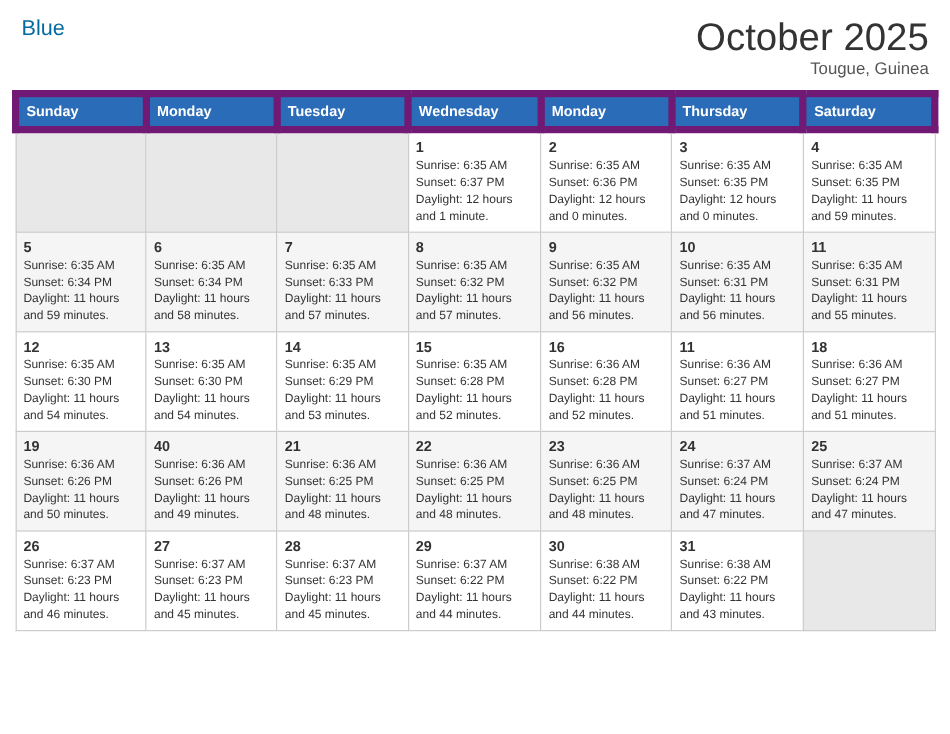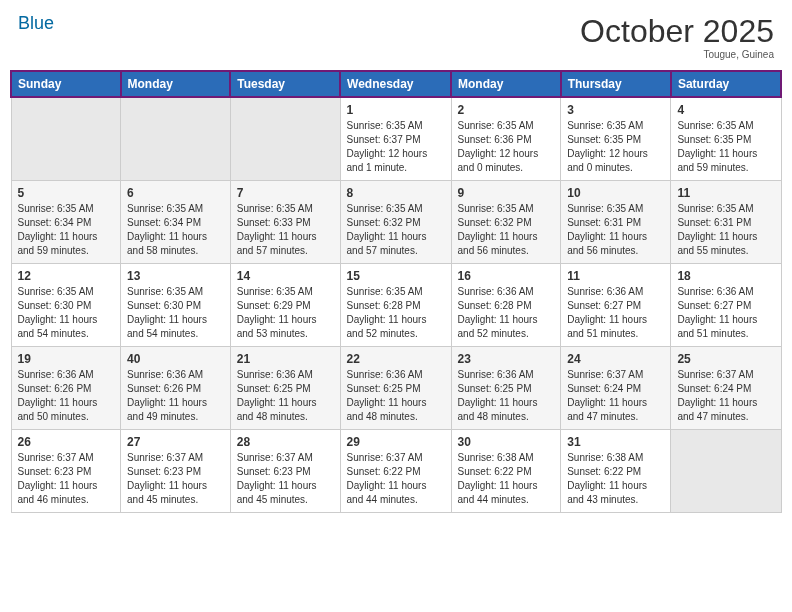--- a/index.html
+++ b/index.html
@@ -41,36 +41,36 @@
     .title-area {
       text-align: right;
     }
     .month-title {
       font-size: 32px;
       font-weight: normal;
       color: #333;
       line-height: 1.1;
     }
     .location-title {
-      font-size: 10px;
+      font-size: 14px;
       color: #555;
     }
     .calendar {
       width: 100%;
       border-collapse: collapse;
       border: 1px solid #ccc;
     }
     .calendar th {
       background-color: #2b6cb8;
       color: white;
       font-size: 12px;
       font-weight: bold;
       padding: 5px 6px;
       text-align: left;
-      border: 2px solid #701a75;
+      border: 6px solid #701a75;
     }
     .calendar td {
       vertical-align: top;
       padding: 5px 6px;
       border: 1px solid #ccc;
       font-size: 10.5px;
       color: #333;
       background: #fff;
       width: 113px;
       min-height: 80px;

